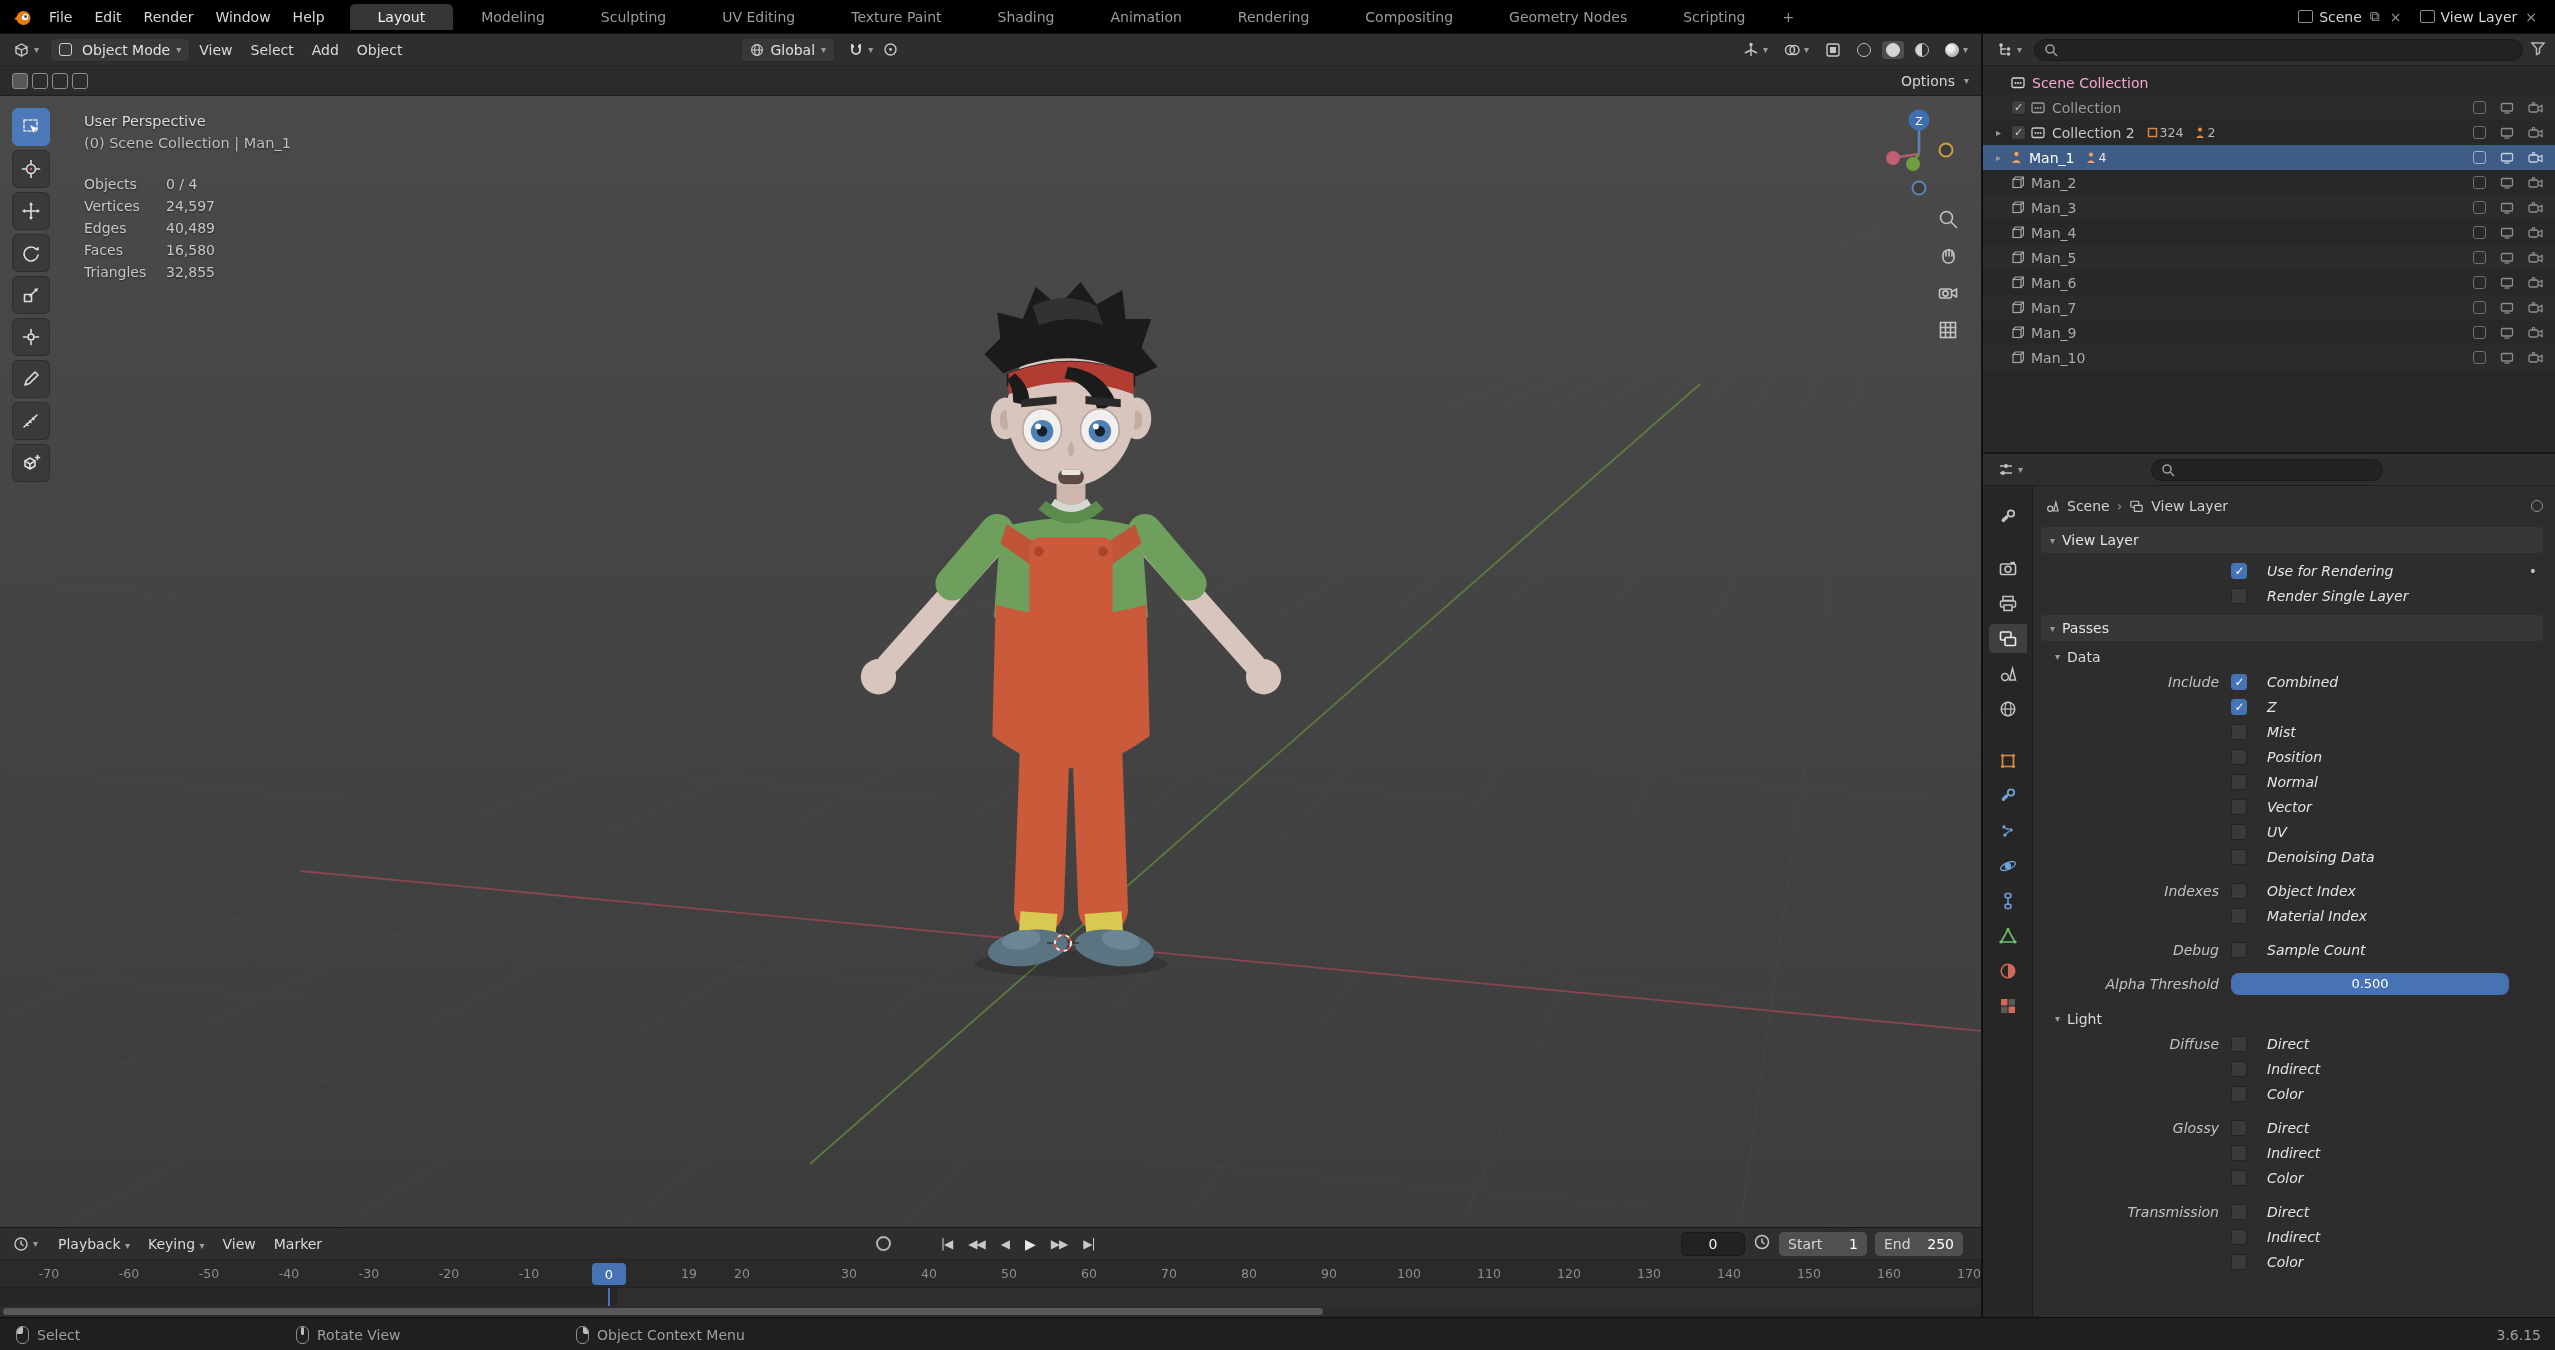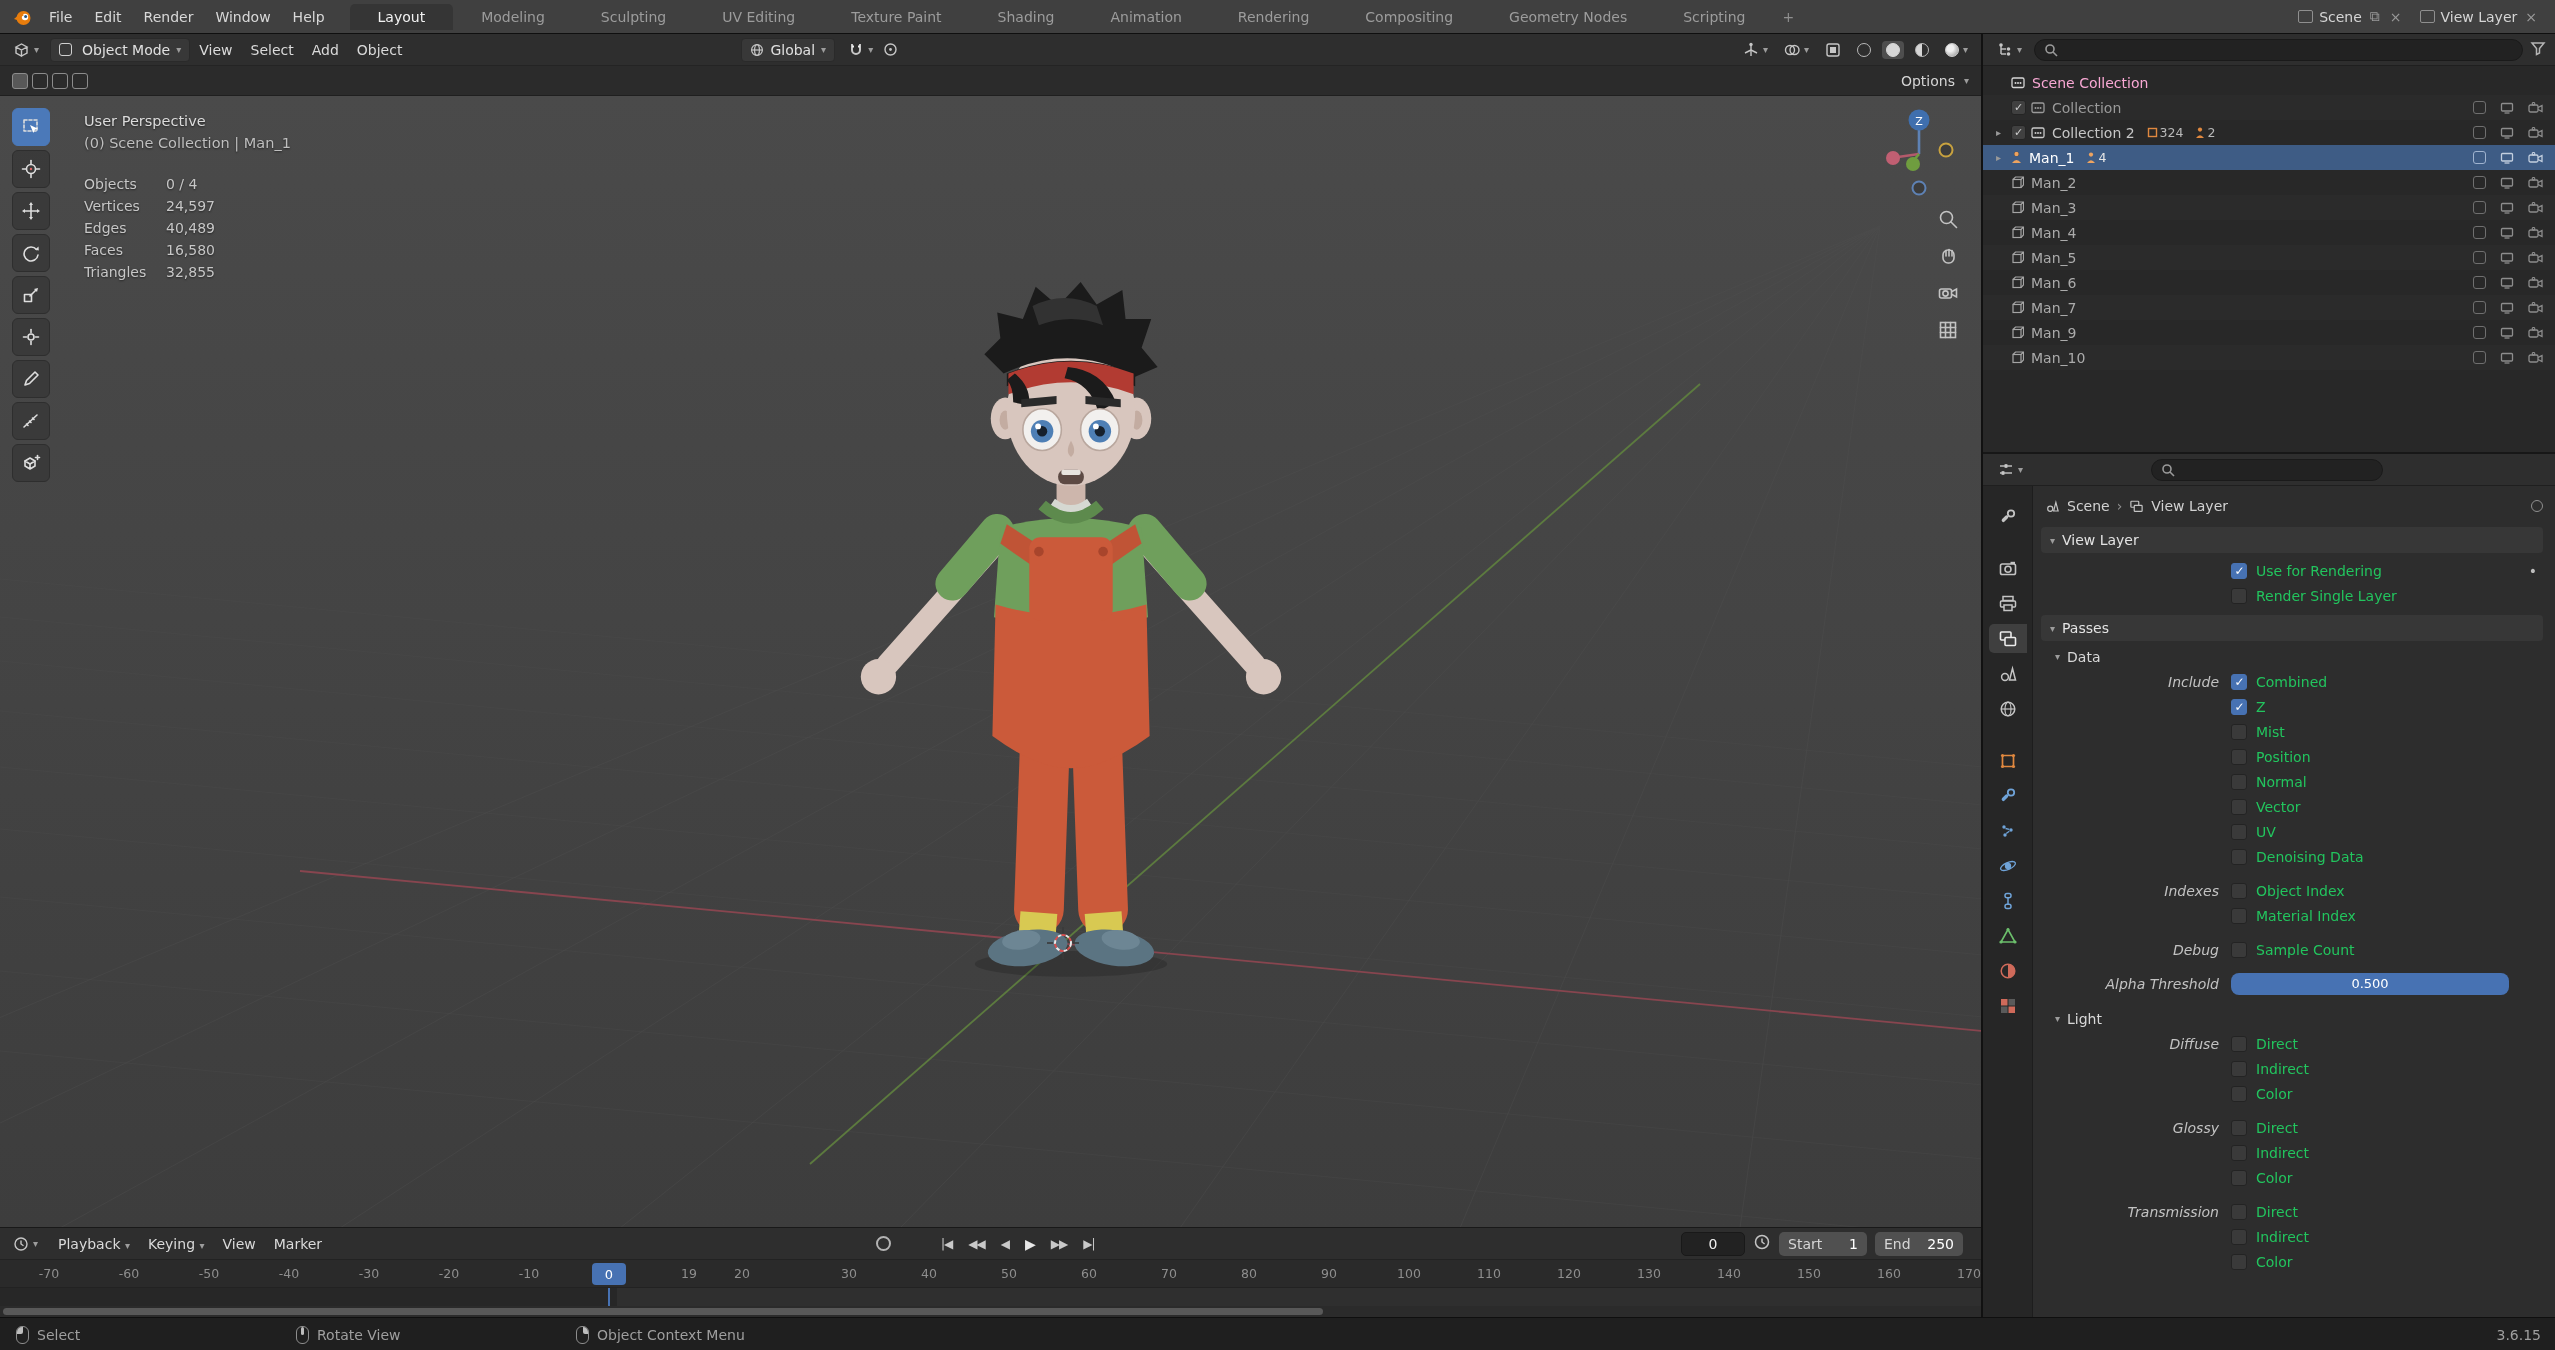--- a/index.html
+++ b/index.html
@@ -1,21 +1,21 @@
 <!DOCTYPE html>
 <html><head>
 <meta charset="utf-8">
 <style>
   * { box-sizing: border-box; margin: 0; padding: 0; }
   html,body { width:2555px; height:1350px; overflow:hidden; }
   body { font-family:"DejaVu Sans","Liberation Sans",sans-serif; background:#161616; color:#c9c9c9; font-size:14px; }
   .app { width:2555px; height:1350px; display:flex; flex-direction:column; position:relative; }
 
   
-  .topbar { flex:0 0 34px; background:#404040; border-bottom:1px solid #0f0f0f; display:flex; align-items:center; padding:0 10px; }
+  .topbar { flex:0 0 34px; background:#000000; border-bottom:1px solid #0f0f0f; display:flex; align-items:center; padding:0 10px; }
   .blogo { width:20px; height:20px; margin:0 6px 0 2px; }
   .menus { display:flex; align-items:center; }
   .menu-item { padding:4px 11px; color:#d8d8d8; border-radius:4px; cursor:default; }
   .wstabs { display:flex; align-items:center; margin-left:14px; }
   .wstab { padding:5px 28px; color:#9c9c9c; border-radius:5px 5px 0 0; }
   .wstab.active { background:#353535; color:#f2f2f2; }
   .wstab.addtab { color:#8f8f8f; padding:5px 9px; }
   .tb-right { margin-left:auto; display:flex; align-items:center; gap:16px; padding-right:6px; }
   .selector { display:flex; align-items:center; gap:6px; color:#d5d5d5; }
   .mini-ic { width:15px; height:13px; border:1.5px solid #8f8f8f; border-radius:2px; display:inline-block; }
@@ -120,21 +120,21 @@
   .bc-sep { color:#8f8f8f; }
   .pin { margin-left:auto; width:12px; height:12px; border:1.5px solid #8f8f8f; border-radius:50%; }
   .psection { margin-top:7px; }
   .phead { height:26px; background:#373737; border-radius:4px; display:flex; align-items:center; gap:7px; padding:0 9px; color:#e3e3e3; }
   .psubhead { height:25px; display:flex; align-items:center; gap:7px; padding:0 9px 0 14px; color:#d8d8d8; margin-top:3px; }
   .prow { height:25px; display:flex; align-items:center; }
   .plabel { flex:0 0 190px; text-align:right; padding-right:12px; color:#c2c2c2;font-style:italic; }
   .cb { width:16px; height:16px; border-radius:3px; background:#3a3a3a; border:1px solid #232323; position:relative; flex:0 0 16px; }
   .cb.on { background:#4772b3; border-color:#4772b3; }
   .cb.on::after { content:"✓"; color:#fff; font-size:12px; position:absolute; left:2.5px; top:0; }
-  .cblabel { margin-left:9px; color:#22c55e; }
+  .cblabel { margin-left:20px; color:#e5e5e5;font-style:italic; }
   .animdot { margin-left:auto; margin-right:6px; color:#bdbdbd; }
   .slider { width:278px; height:22px; background:#4772b3; border-radius:8px; color:#fff; font-size:13px; display:flex; align-items:center; justify-content:center; }
   .ggap { height:9px; }
 
   
   .statusbar { flex:0 0 33px; background:#1f1f1f; border-top:1px solid #0f0f0f; position:relative; color:#9f9f9f; }
   .hint { position:absolute; top:0; height:33px; display:flex; align-items:center; gap:8px; }
   .mouse { width:13px; height:18px; border:1.5px solid #8d8d8d; border-radius:6px; position:relative; }
   .mouse::before { content:""; position:absolute; background:#bdbdbd; }
   .mouse.left::before { left:0; top:0; width:50%; height:45%; border-radius:5px 0 2px 0; }

